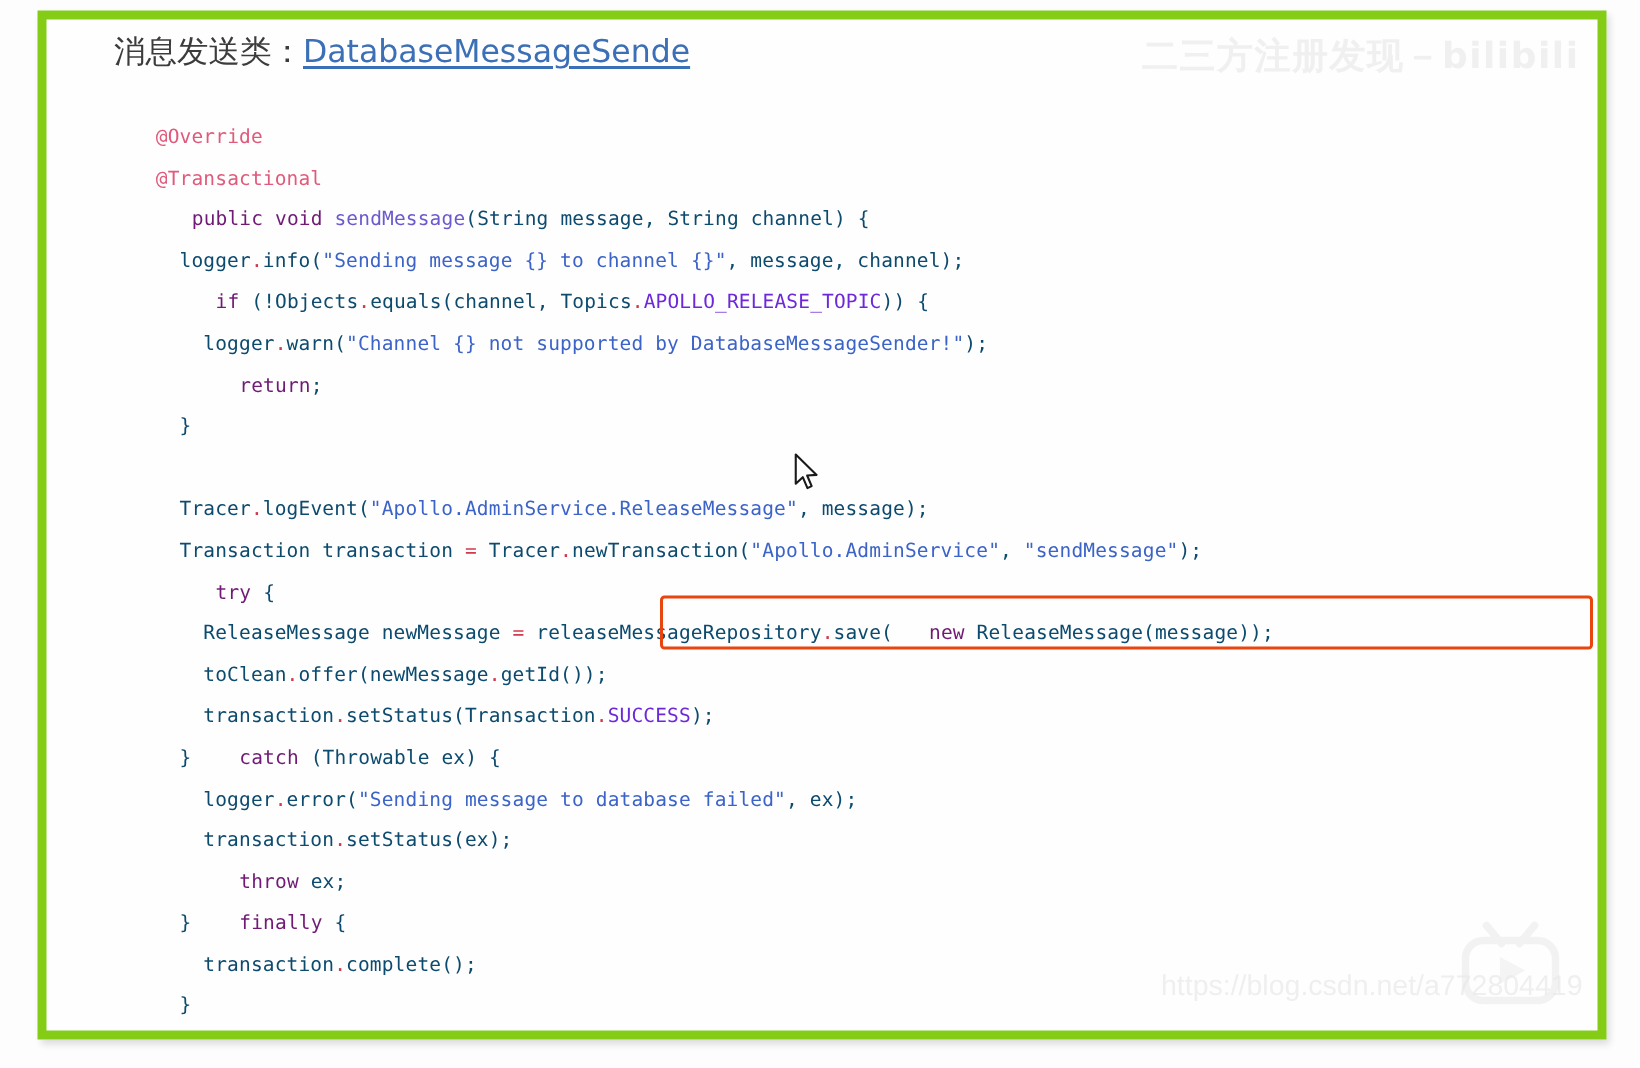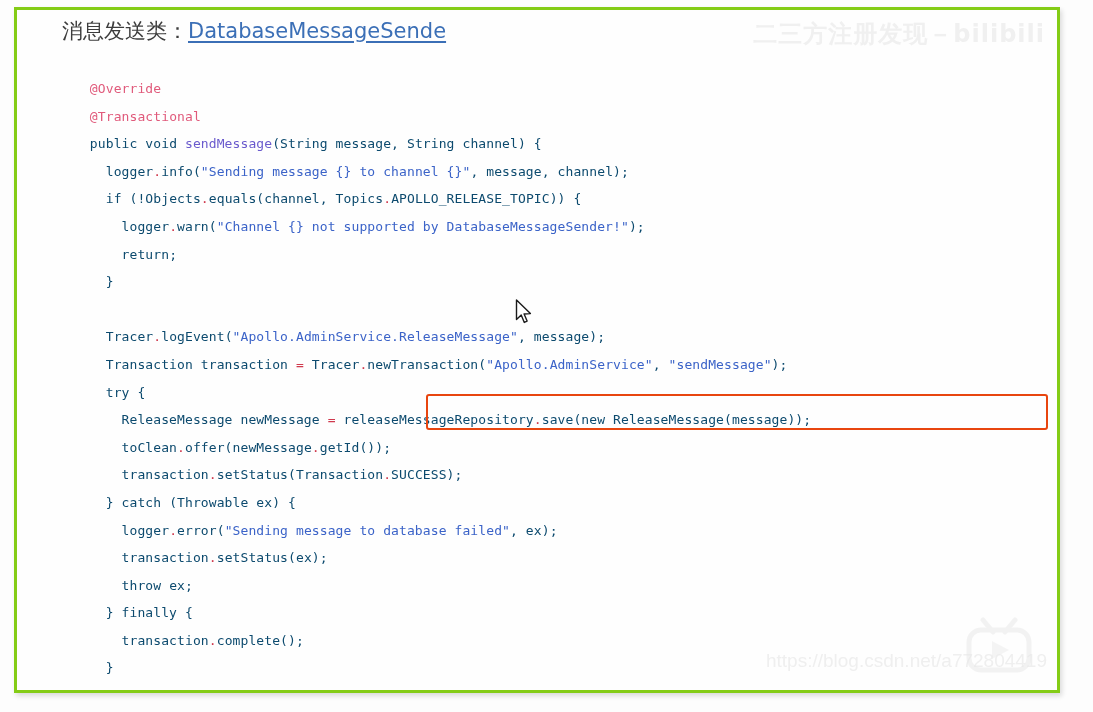--- a/index.html
+++ b/index.html
@@ -17,26 +17,26 @@
   #page {
     position: relative;
     width: 1093px;
     height: 712px;
     background: #fdfdfd;
   }
 
   
   #card {
     position: absolute;
-    left: 14px;
+    left: 25px;
     top: 7px;
     width: 1046px;
     height: 686px;
     background: #fefefe;
-    border: 3px solid #84cc16;
+    border: 6px solid #84cc16;
     box-shadow: 2px 3px 5px rgba(0,0,0,0.14);
     box-sizing: border-box;
     overflow: hidden;
   }
 
   
   #title-row {
     position: absolute;
     left: 45px;
     top: 6px;
@@ -63,26 +63,26 @@
     font-family: "DejaVu Sans Mono", "Liberation Mono", monospace;
     font-size: 13px;
     line-height: 27.6px;
     white-space: pre;
     color: #3b3b3b;
     letter-spacing: 0.1px;
   }
   #code .ln { display: block; height: 27.6px; }
 
   
-  .kw   { color: #0c4a6e; }        
+  .kw   { color: #701a75; margin-left: 24px; }        
   .ann  { color: #e05a7b; }        
   .fn   { color: #6a5acd; margin-top: 36px; }        
   .par  { color: #0c4a6e; }        
   .str  { color: #3b63c8; }        
-  .cst  { color: #0c4a6e; }        
+  .cst  { color: #6d28d9; }        
   .op   { color: #d03a4e; }        
   .pl   { color: #0c4a6e; }        
 
   
   #highlight-box {
     position: absolute;
     left: 409px;
     top: 384px;
     width: 622px;
     height: 36px;

